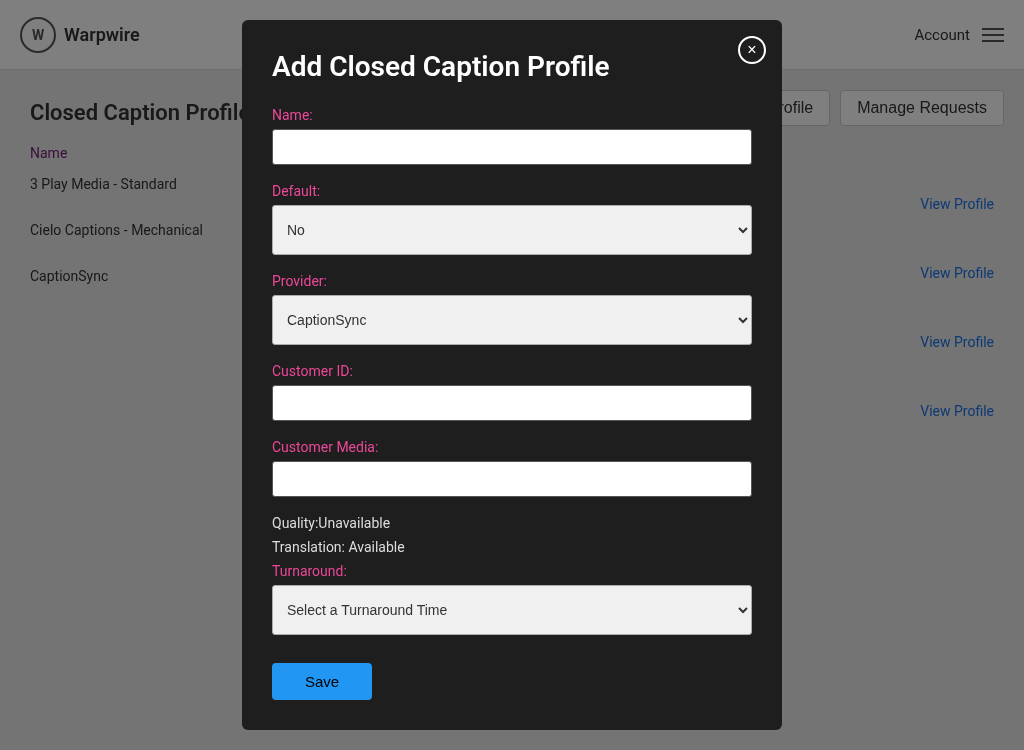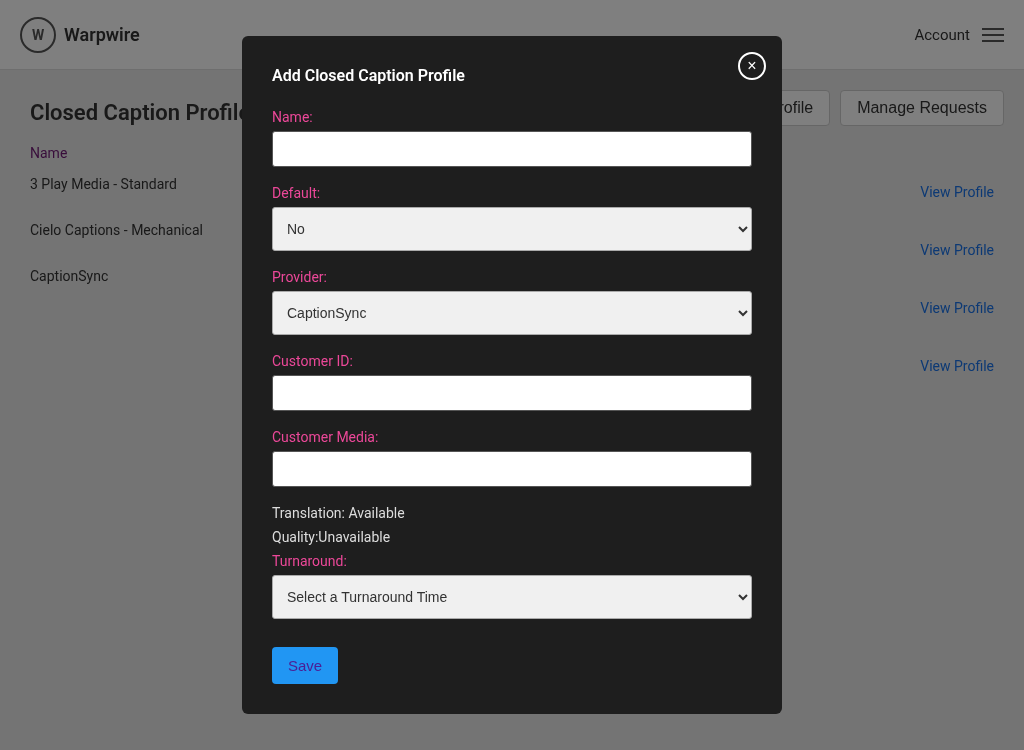--- a/index.html
+++ b/index.html
@@ -134,24 +134,24 @@
       border-radius: 4px;
       font-size: 16px;
       color: #333;
       cursor: pointer;
     }
 
     
     .view-profile-links {
       position: absolute;
       right: 30px;
-      top: 184px;
+      top: 196px;
       display: flex;
       flex-direction: column;
-      gap: 42px;
+      gap: 53px;
     }
 
     .view-link {
       font-size: 14px;
       color: #1a73e8;
       cursor: pointer;
       text-decoration: none;
     }
 
     
@@ -170,21 +170,21 @@
       left: 50%;
       transform: translate(-50%, -50%);
       width: 540px;
       background: #1e1e1e;
       border-radius: 6px;
       padding: 30px 30px 30px 30px;
       z-index: 20;
     }
 
     .modal-title {
-      font-size: 16px;
+      font-size: 28px;
       font-weight: 600;
       color: #fff;
       margin-bottom: 24px;
     }
 
     .close-btn {
       position: absolute;
       top: 16px;
       right: 16px;
       width: 28px;
@@ -219,43 +219,43 @@
       border: 1px solid #555;
       border-radius: 3px;
       padding: 0 10px;
       font-size: 14px;
       color: #333;
       outline: none;
     }
 
     .form-select {
       width: 100%;
-      height: 44px;
+      height: 50px;
       background: #f0f0f0;
       border: 1px solid #aaa;
       border-radius: 3px;
       padding: 0 10px;
       font-size: 14px;
       color: #333;
       outline: none;
       appearance: auto;
     }
 
     .info-line {
       color: #ddd;
       font-size: 14px;
       margin-bottom: 8px;
     }
 
     .save-btn {
       background: #2196f3;
-      color: #4c1d95;
+      color: #000000;
       border: none;
       border-radius: 4px;
-      padding: 10px 16px;
+      padding: 10px 33px;
       font-size: 15px;
       cursor: pointer;
       margin-top: 10px;
     }
   </style>
 </head>
 <body>
 
 <div class="bg-page"></div>
 
@@ -334,24 +334,24 @@
     <input class="form-input" type="text" style="">
   </div>
 
   
   <div class="form-group">
     <label class="form-label">Customer Media:</label>
     <input class="form-input" type="text" style="">
   </div>
 
   
+  <div class="info-line">Quality:Unavailable</div>
+
+  
   <div class="info-line">Translation: Available</div>
-
-  
-  <div class="info-line">Quality:Unavailable</div>
 
   
   <div class="form-group">
     <label class="form-label">Turnaround:</label>
     <select class="form-select">
       <option>Select a Turnaround Time</option>
       <option>Standard</option>
       <option>Rush</option>
       <option>Same Day</option>
     </select>

